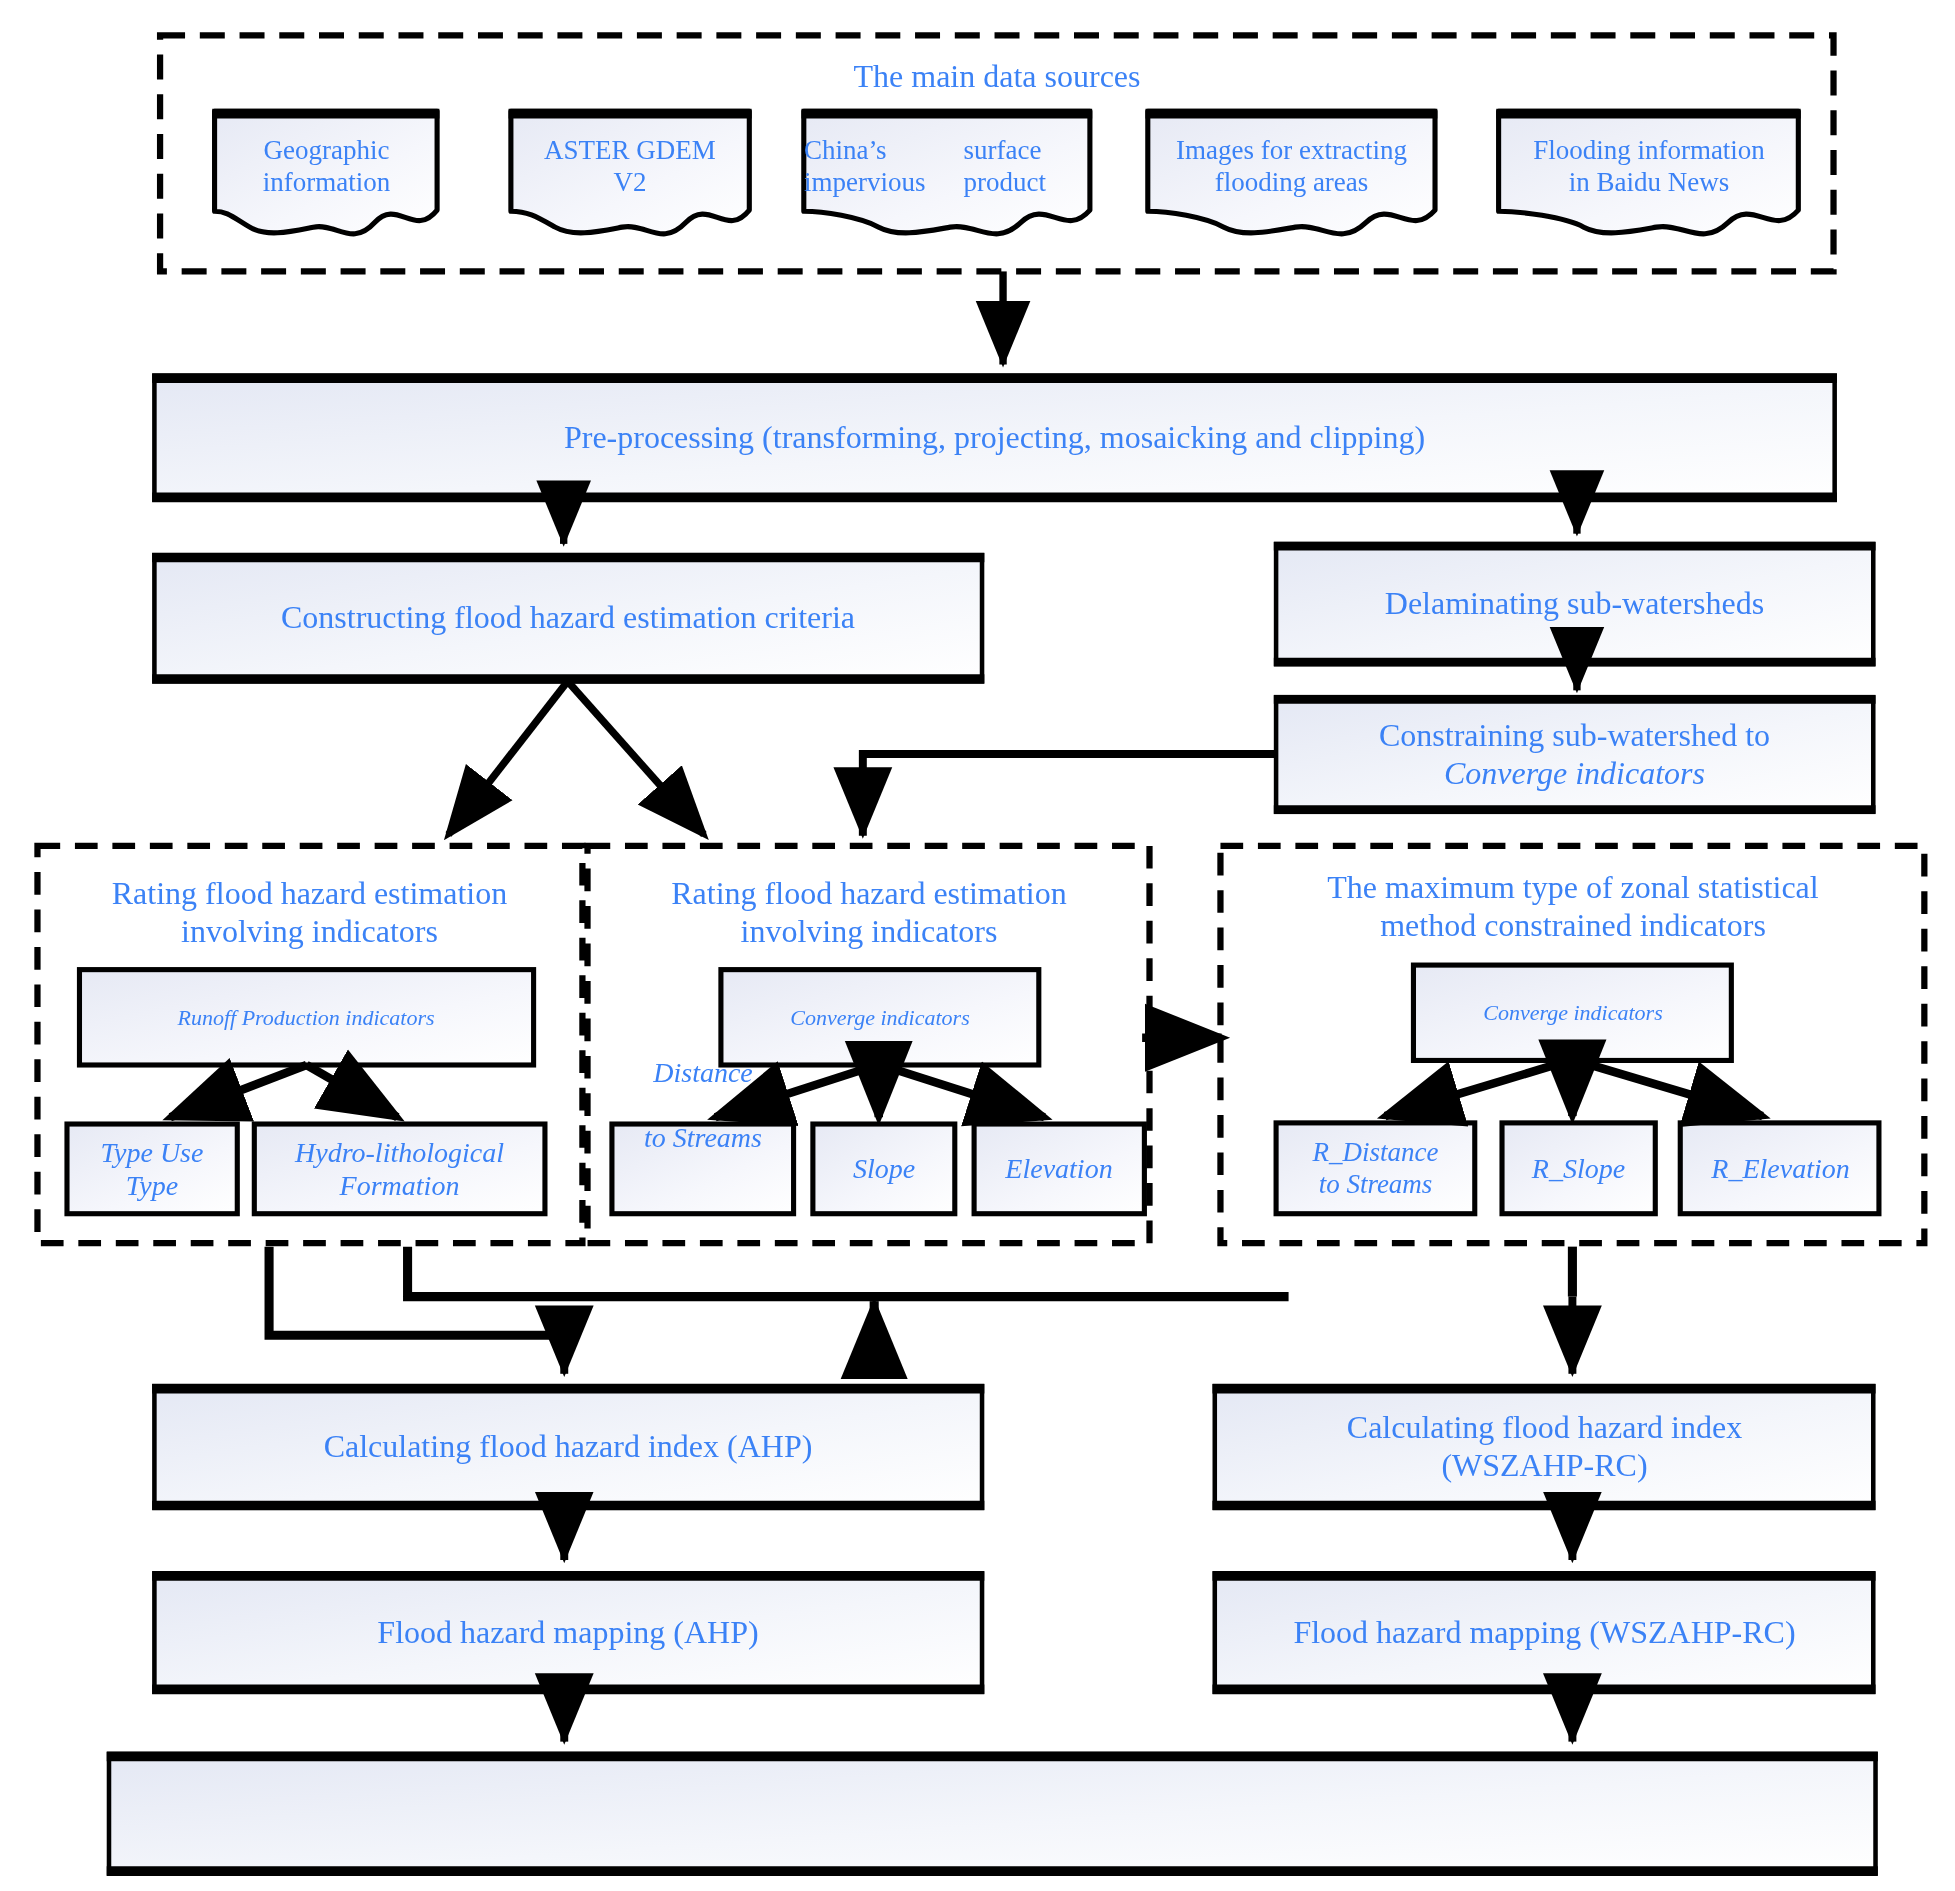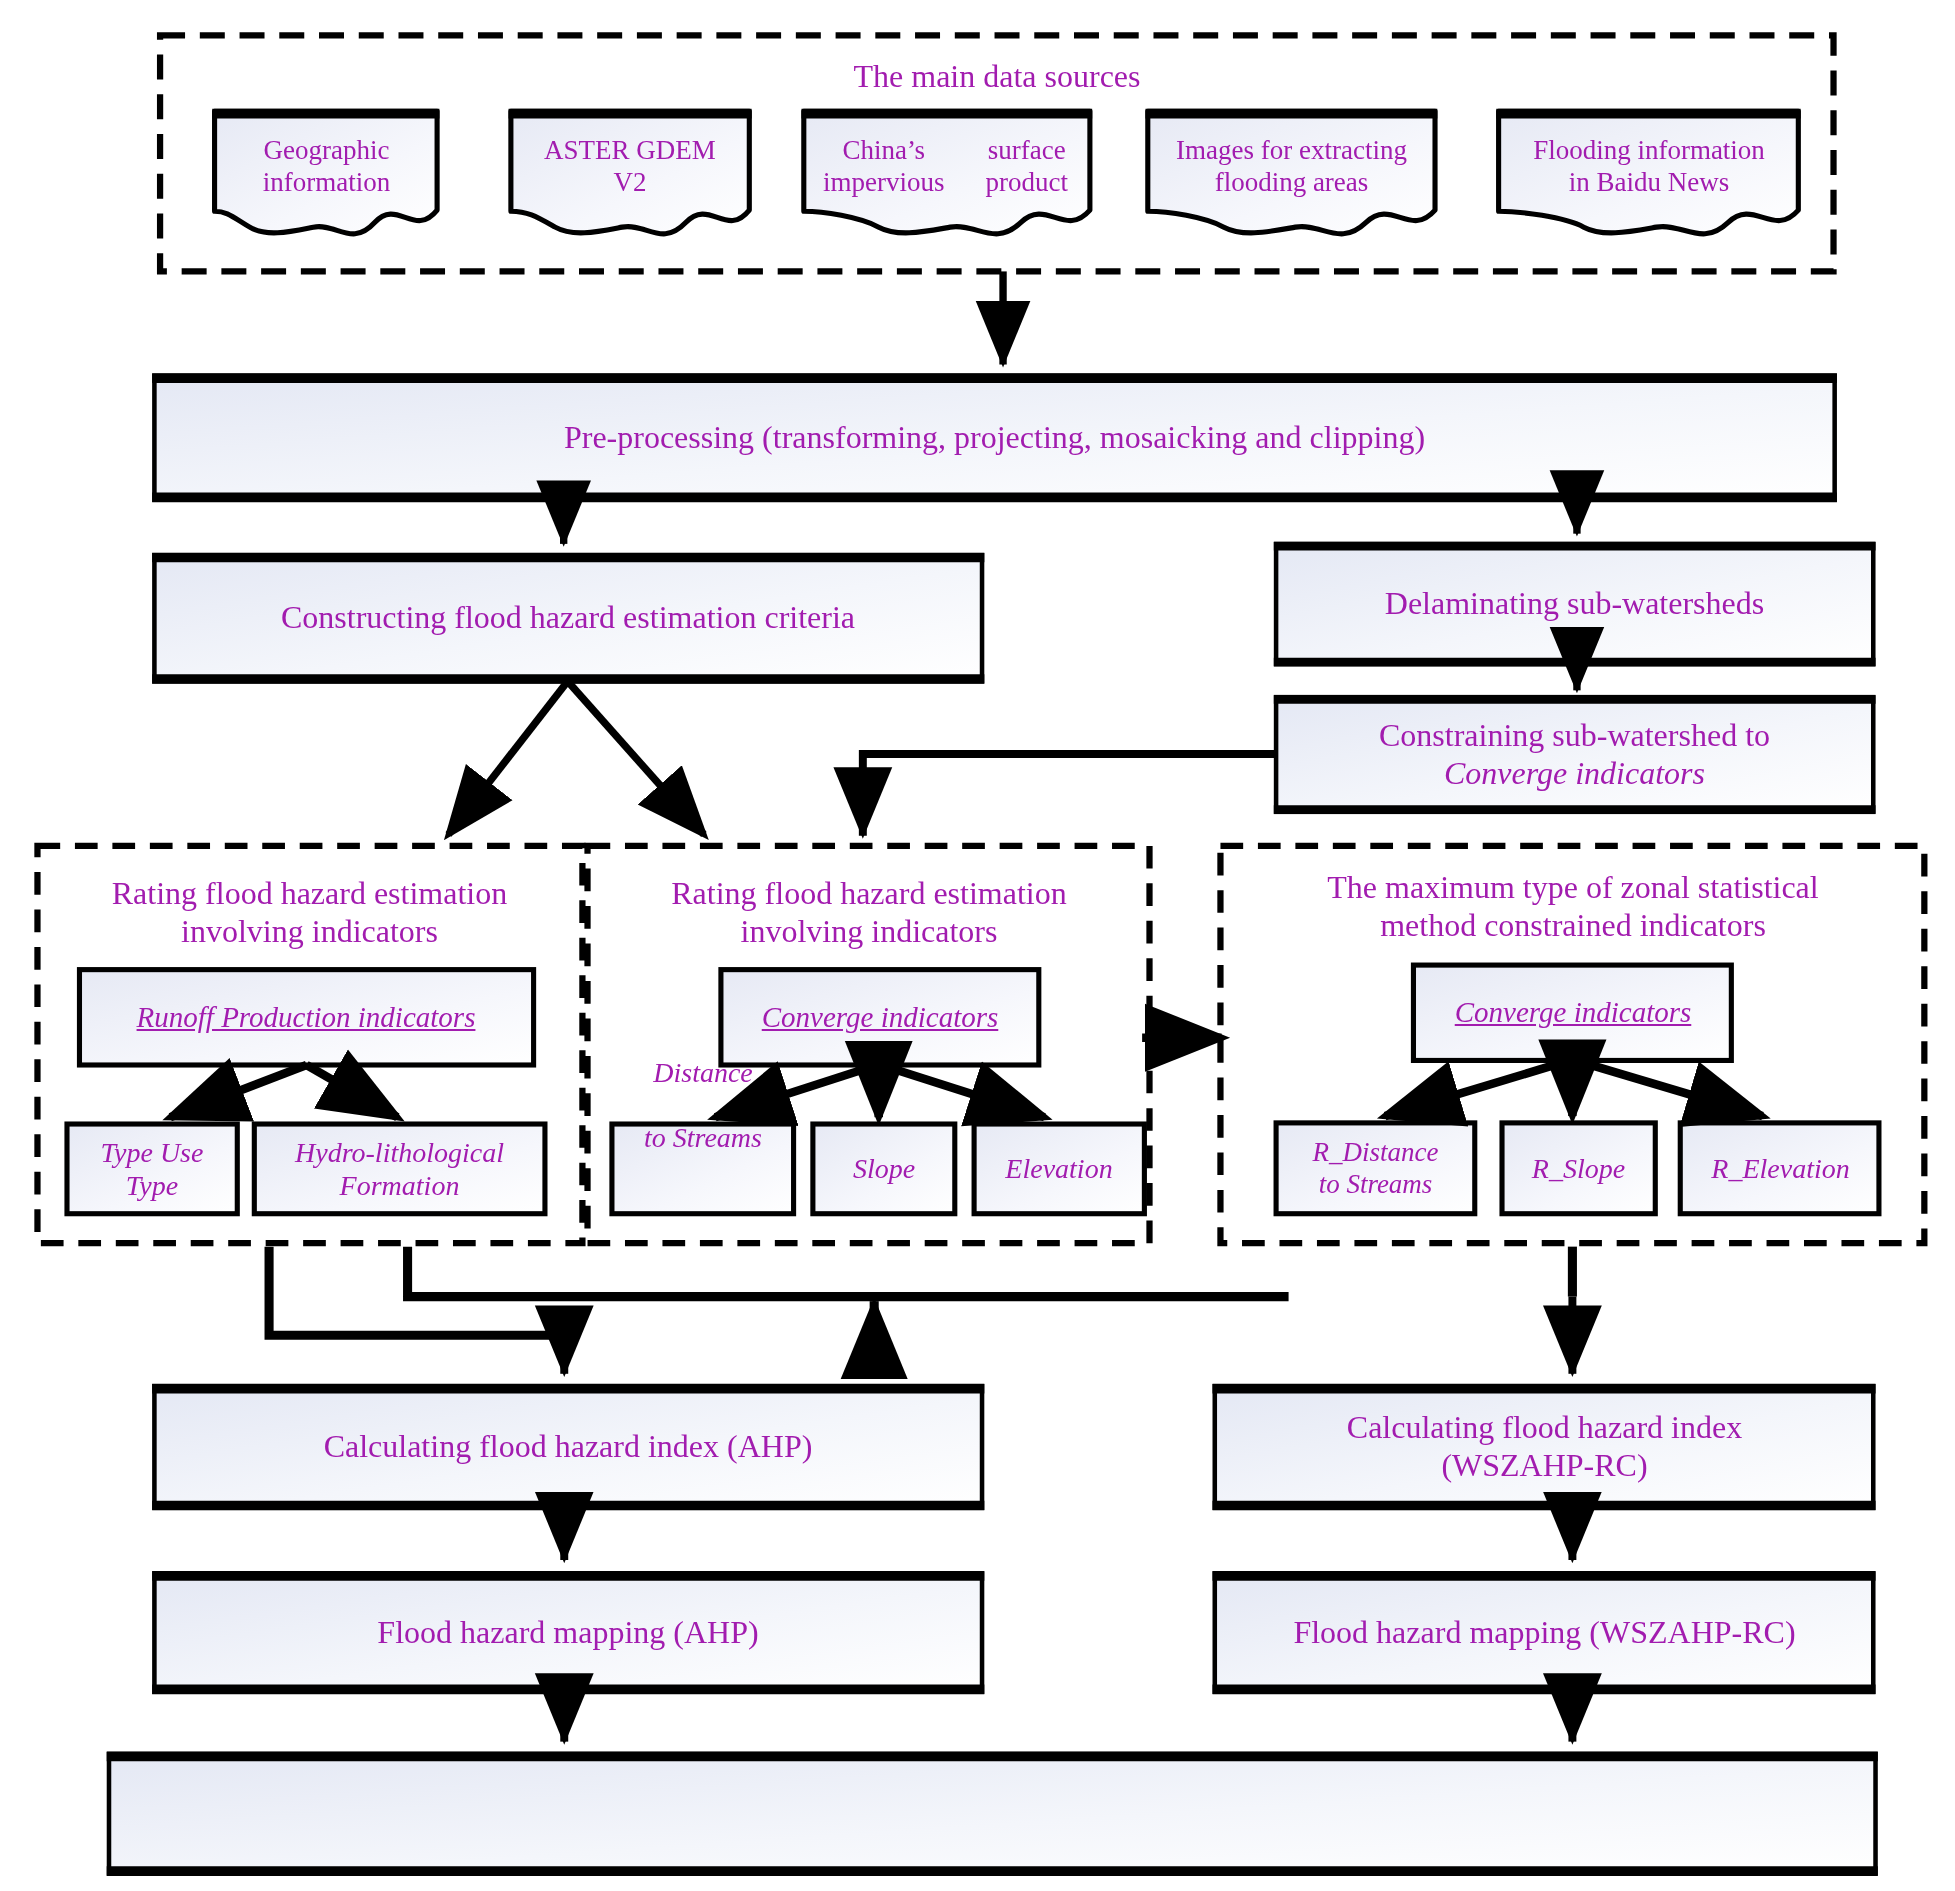--- a/index.html
+++ b/index.html
@@ -1,22 +1,22 @@
 <!DOCTYPE html>
 <html style="font-size:9px"><head>
 <meta charset="utf-8">
 <style>
   html,body{margin:0;padding:0;background:#fff;}
   body{width:1955px;height:1891px;font-family:"Liberation Serif",serif;}
   #stage{position:relative;width:1955px;height:1891px;overflow:hidden;}
   svg{position:absolute;left:0;top:0;width:1955px;height:1891px;}
   .lbl{position:absolute;display:flex;align-items:center;justify-content:center;
-       text-align:center;line-height:1.18;color:#a21caf;pointer-events:none;}
+       line-height:1.18;color:#3b82f6;pointer-events:none;}
   .f56{font-size:32px;}
-  .f52{font-size:29px;text-decoration:underline;}
+  .f52{font-size:22px;}
   .f50{font-size:28px;}
   .f48{font-size:27px;}
   .it{font-style:italic;}
 </style>
 </head>
 <body>
 
 <div id="stage">
 
 <svg viewBox="0 0 3444 3331" xmlns="http://www.w3.org/2000/svg">

